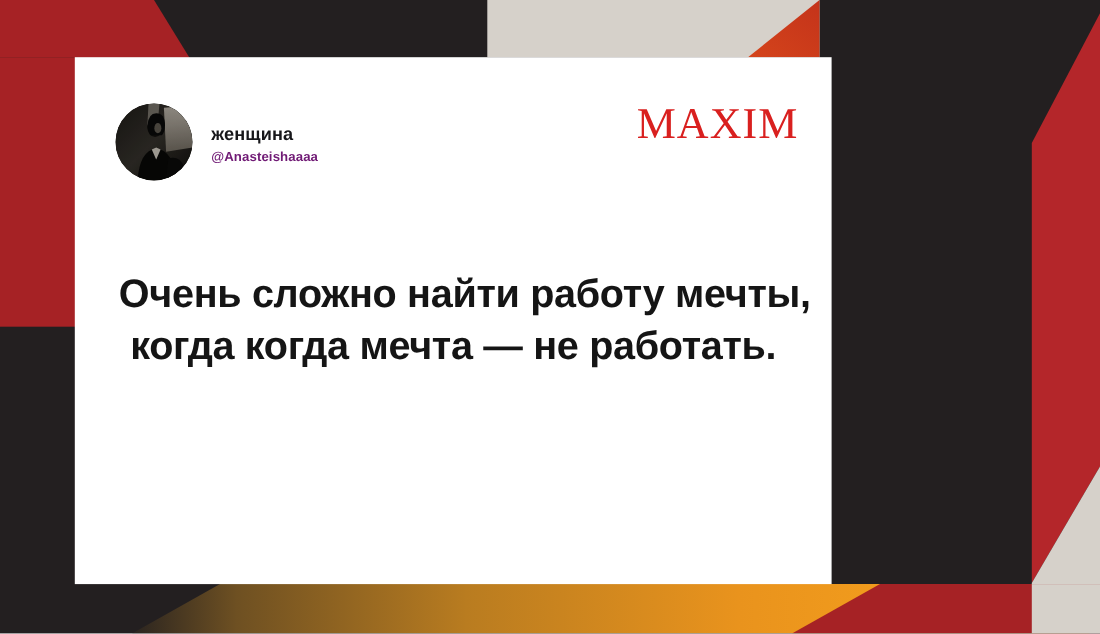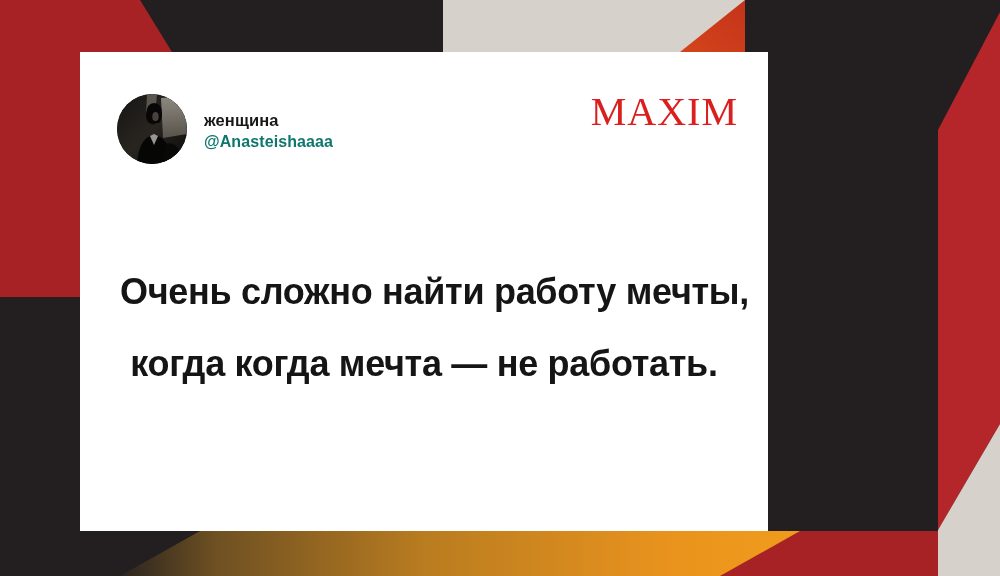--- a/index.html
+++ b/index.html
@@ -25,21 +25,21 @@
     position: absolute;
     inset: 0;
     width: 1000px;
     height: 576px;
     display: block;
   }
 
   
   #card {
     position: absolute;
-    left: 80px;
+    left: 68px;
     top: 52px;
     width: 688px;
     height: 479px;
     background: #ffffff;
     z-index: 5;
   }
 
   
   #card-header {
     position: absolute;
@@ -79,23 +79,23 @@
   #display-name {
     font-size: 16.5px;
     font-weight: 700;
     color: #17171a;
     letter-spacing: .1px;
     line-height: 1;
     white-space: nowrap;
   }
 
   #handle {
-    font-size: 16px;
+    font-size: 12px;
     font-weight: 700;
-    color: #0f766e;
+    color: #701a75;
     line-height: 1;
     letter-spacing: .1px;
     white-space: nowrap;
   }
 
   #brand-logo {
     font-family: "Liberation Serif", "DejaVu Serif", serif;
     font-size: 40px;
     line-height: .82;
     font-weight: 400;
@@ -113,21 +113,21 @@
     top: 192px;
     text-align: center;
     color: #151515;
     font-size: 36px;
     font-weight: 700;
     line-height: 1.3;
     letter-spacing: -.3px;
     padding: 0 40px;
     box-sizing: border-box;
   }
-  #quote .qline { display: block; white-space: nowrap; margin-top: 25px; }
+  #quote .qline { display: block; white-space: nowrap; }
 </style>
 </head>
 <body>
 
 <div id="stage">
 
   <svg id="bg-svg" viewBox="0 0 1000 576" preserveAspectRatio="none">
     <defs>
       <linearGradient id="orangeGrad" x1="0" y1="0" x2="1" y2="0">
         <stop offset="0" stop-color="#2a2420"></stop>

